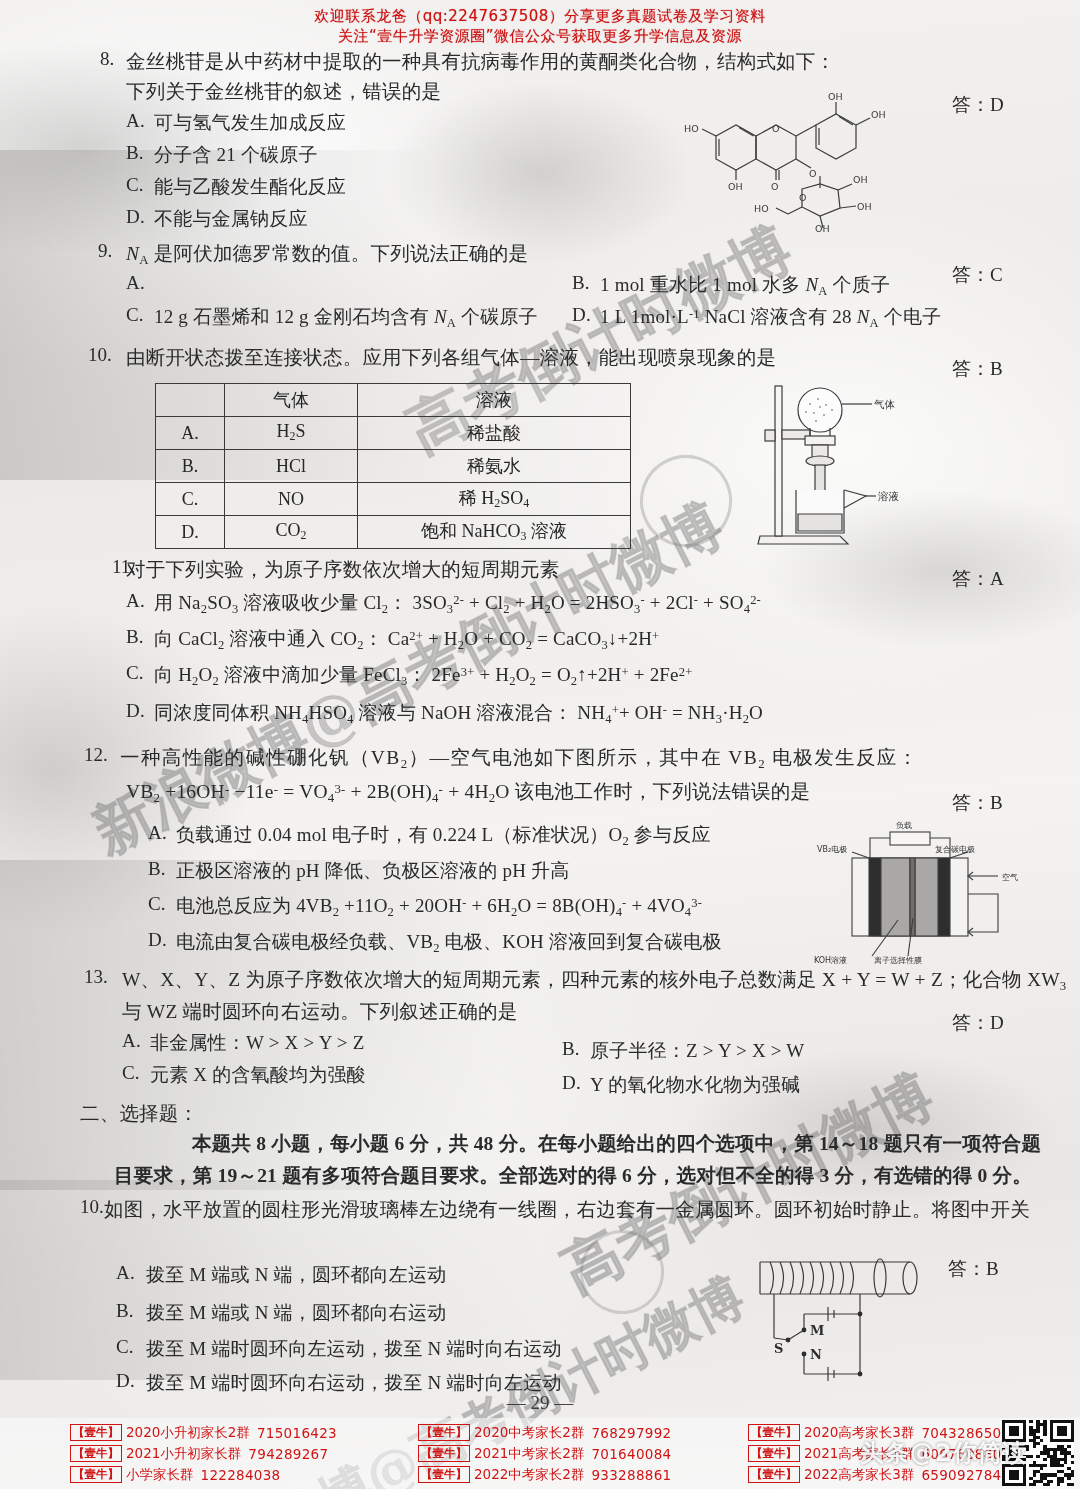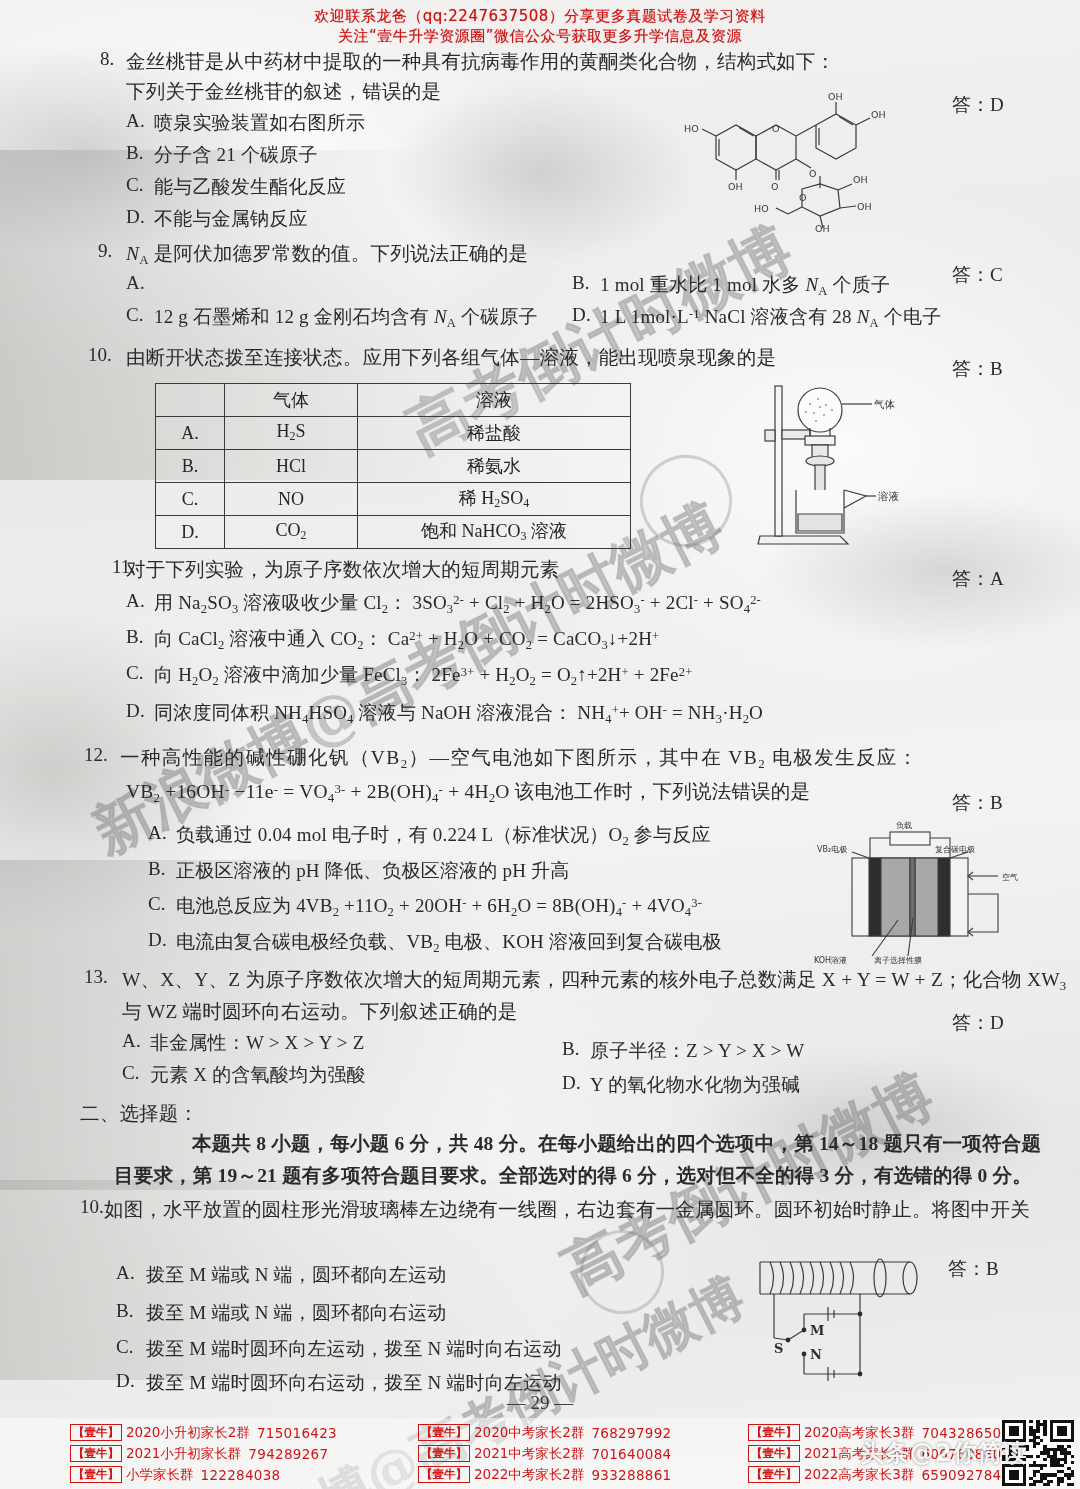--- a/index.html
+++ b/index.html
@@ -132,21 +132,21 @@
 <div class="wm" id="wm4">新浪微博@高考倒计时微博</div>
 <div id="wmcircle"></div>
 <div id="wmcircle2"></div>
 
 <div id="content">
 
   <div class="num" style="left:100px;top:48px;">8.</div>
   <div class="line" style="left:126px;top:48px;">金丝桃苷是从中药材中提取的一种具有抗病毒作用的黄酮类化合物，结构式如下：</div>
   <div class="line" style="left:126px;top:78px;">下列关于金丝桃苷的叙述，错误的是</div>
   <div class="opt" style="left:126px;top:110px;">A.</div>
-  <div class="opt" style="left:154px;top:110px;">喷泉实验装置如右图所示</div>
+  <div class="opt" style="left:154px;top:110px;">可与氢气发生加成反应</div>
   <div class="opt" style="left:126px;top:142px;">B.</div>
   <div class="opt" style="left:154px;top:142px;">分子含 21 个碳原子</div>
   <div class="opt" style="left:126px;top:174px;">C.</div>
   <div class="opt" style="left:154px;top:174px;">能与乙酸发生酯化反应</div>
   <div class="opt" style="left:126px;top:206px;">D.</div>
   <div class="opt" style="left:154px;top:206px;">不能与金属钠反应</div>
   <div class="ans" style="left:952px;top:92px;">
     <span>答：</span><span>D</span>
   </div>
 

